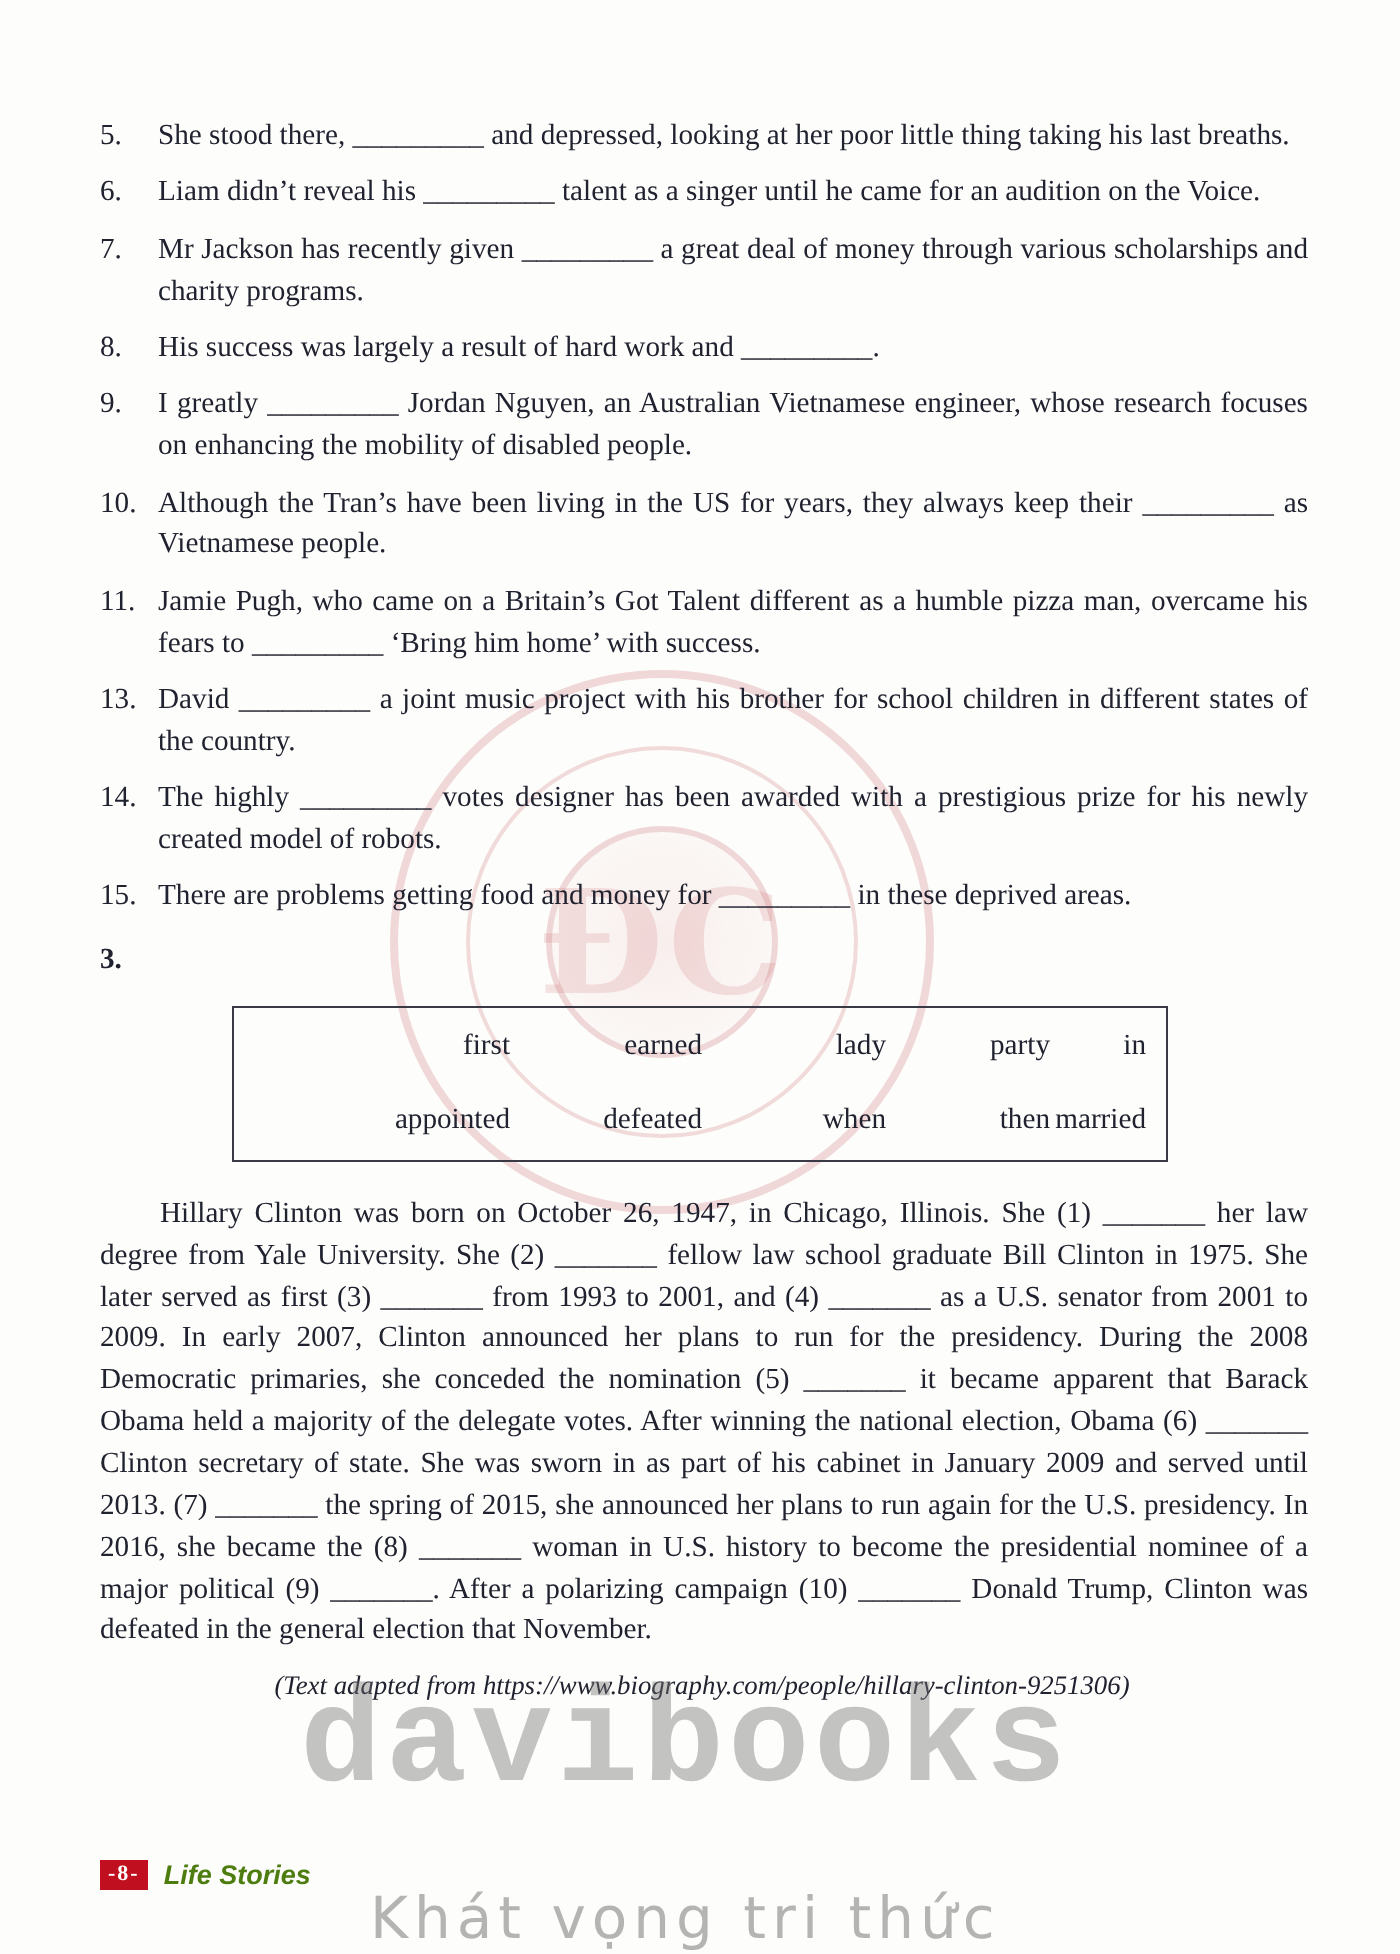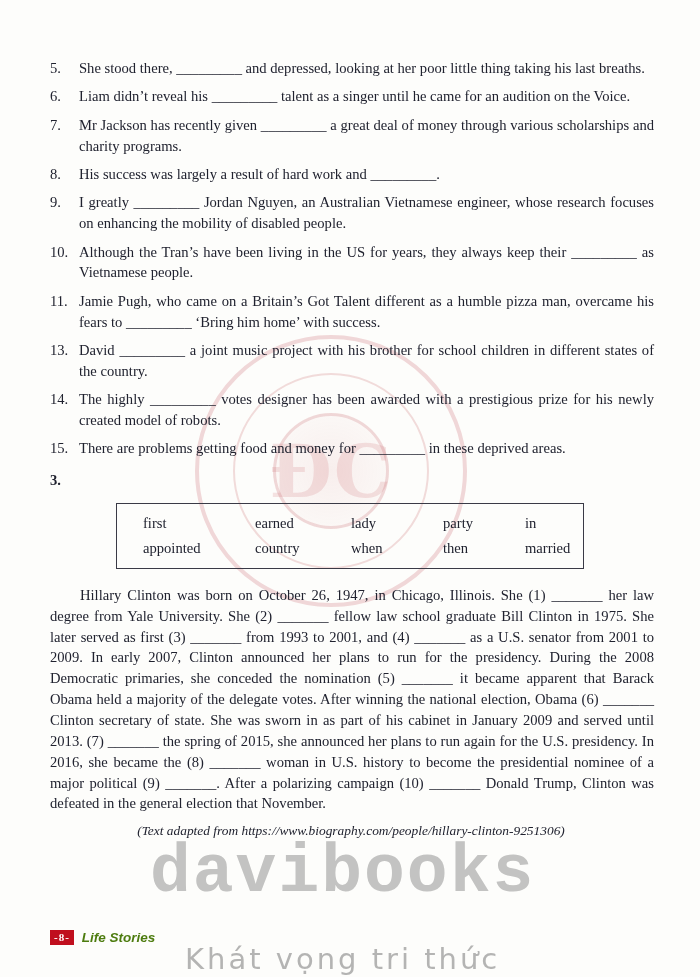--- a/index.html
+++ b/index.html
@@ -23,21 +23,22 @@
   .item-text { flex: 1; text-align: justify; }
   .heading { display: flex; font-weight: bold; margin-top: 11px; margin-bottom: 12px; }
   .heading .item-num { width: 29px; }
   .word-box {
     width: 468px;
     margin: 0 auto 16px 66px;
     border: 1.2px solid #3a3a46;
     padding: 9px 10px 9px 26px;
     display: grid;
     grid-template-columns: 112px 96px 92px 82px auto;
-    row-gap: 4px;
+    row-gap: 16px;
+    text-align: right;
   }
   .word-box span { display: block; }
   .passage {
     text-align: justify;
     text-indent: 30px;
     margin-top: 2px;
   }
   .source-line {
     text-align: center;
     font-style: italic;
@@ -189,21 +190,21 @@
     <span class="item-num">3.</span>
   </div>
 
   <div class="word-box">
     <span>first</span>
     <span>earned</span>
     <span>lady</span>
     <span>party</span>
     <span>in</span>
     <span>appointed</span>
-    <span>country</span>
+    <span>defeated</span>
     <span>when</span>
     <span>then</span>
     <span>married</span>
   </div>
 
   <p class="passage">Hillary Clinton was born on October 26, 1947, in Chicago, Illinois. She  (1) _______ her law degree from Yale University. She (2) _______ fellow law school graduate Bill Clinton in 1975. She later served as first (3) _______ from 1993 to 2001, and (4) _______ as a U.S. senator from 2001 to 2009. In early 2007, Clinton announced her plans to run for the presidency. During the 2008 Democratic primaries, she conceded the nomination (5) _______ it became apparent that Barack Obama held a majority of the delegate votes. After winning the national election, Obama (6) _______ Clinton secretary of state. She was sworn in as part of his cabinet in January 2009 and served until 2013. (7) _______ the spring of 2015, she announced her plans to run again for the U.S. presidency. In 2016, she became the (8) _______ woman in U.S. history to become the presidential nominee of a major political (9) _______. After a polarizing campaign (10) _______ Donald Trump, Clinton was defeated in the general election that November.</p>
 
   <div class="source-line">(Text adapted from https://www.biography.com/people/hillary-clinton-9251306)</div>
 
 </div>

